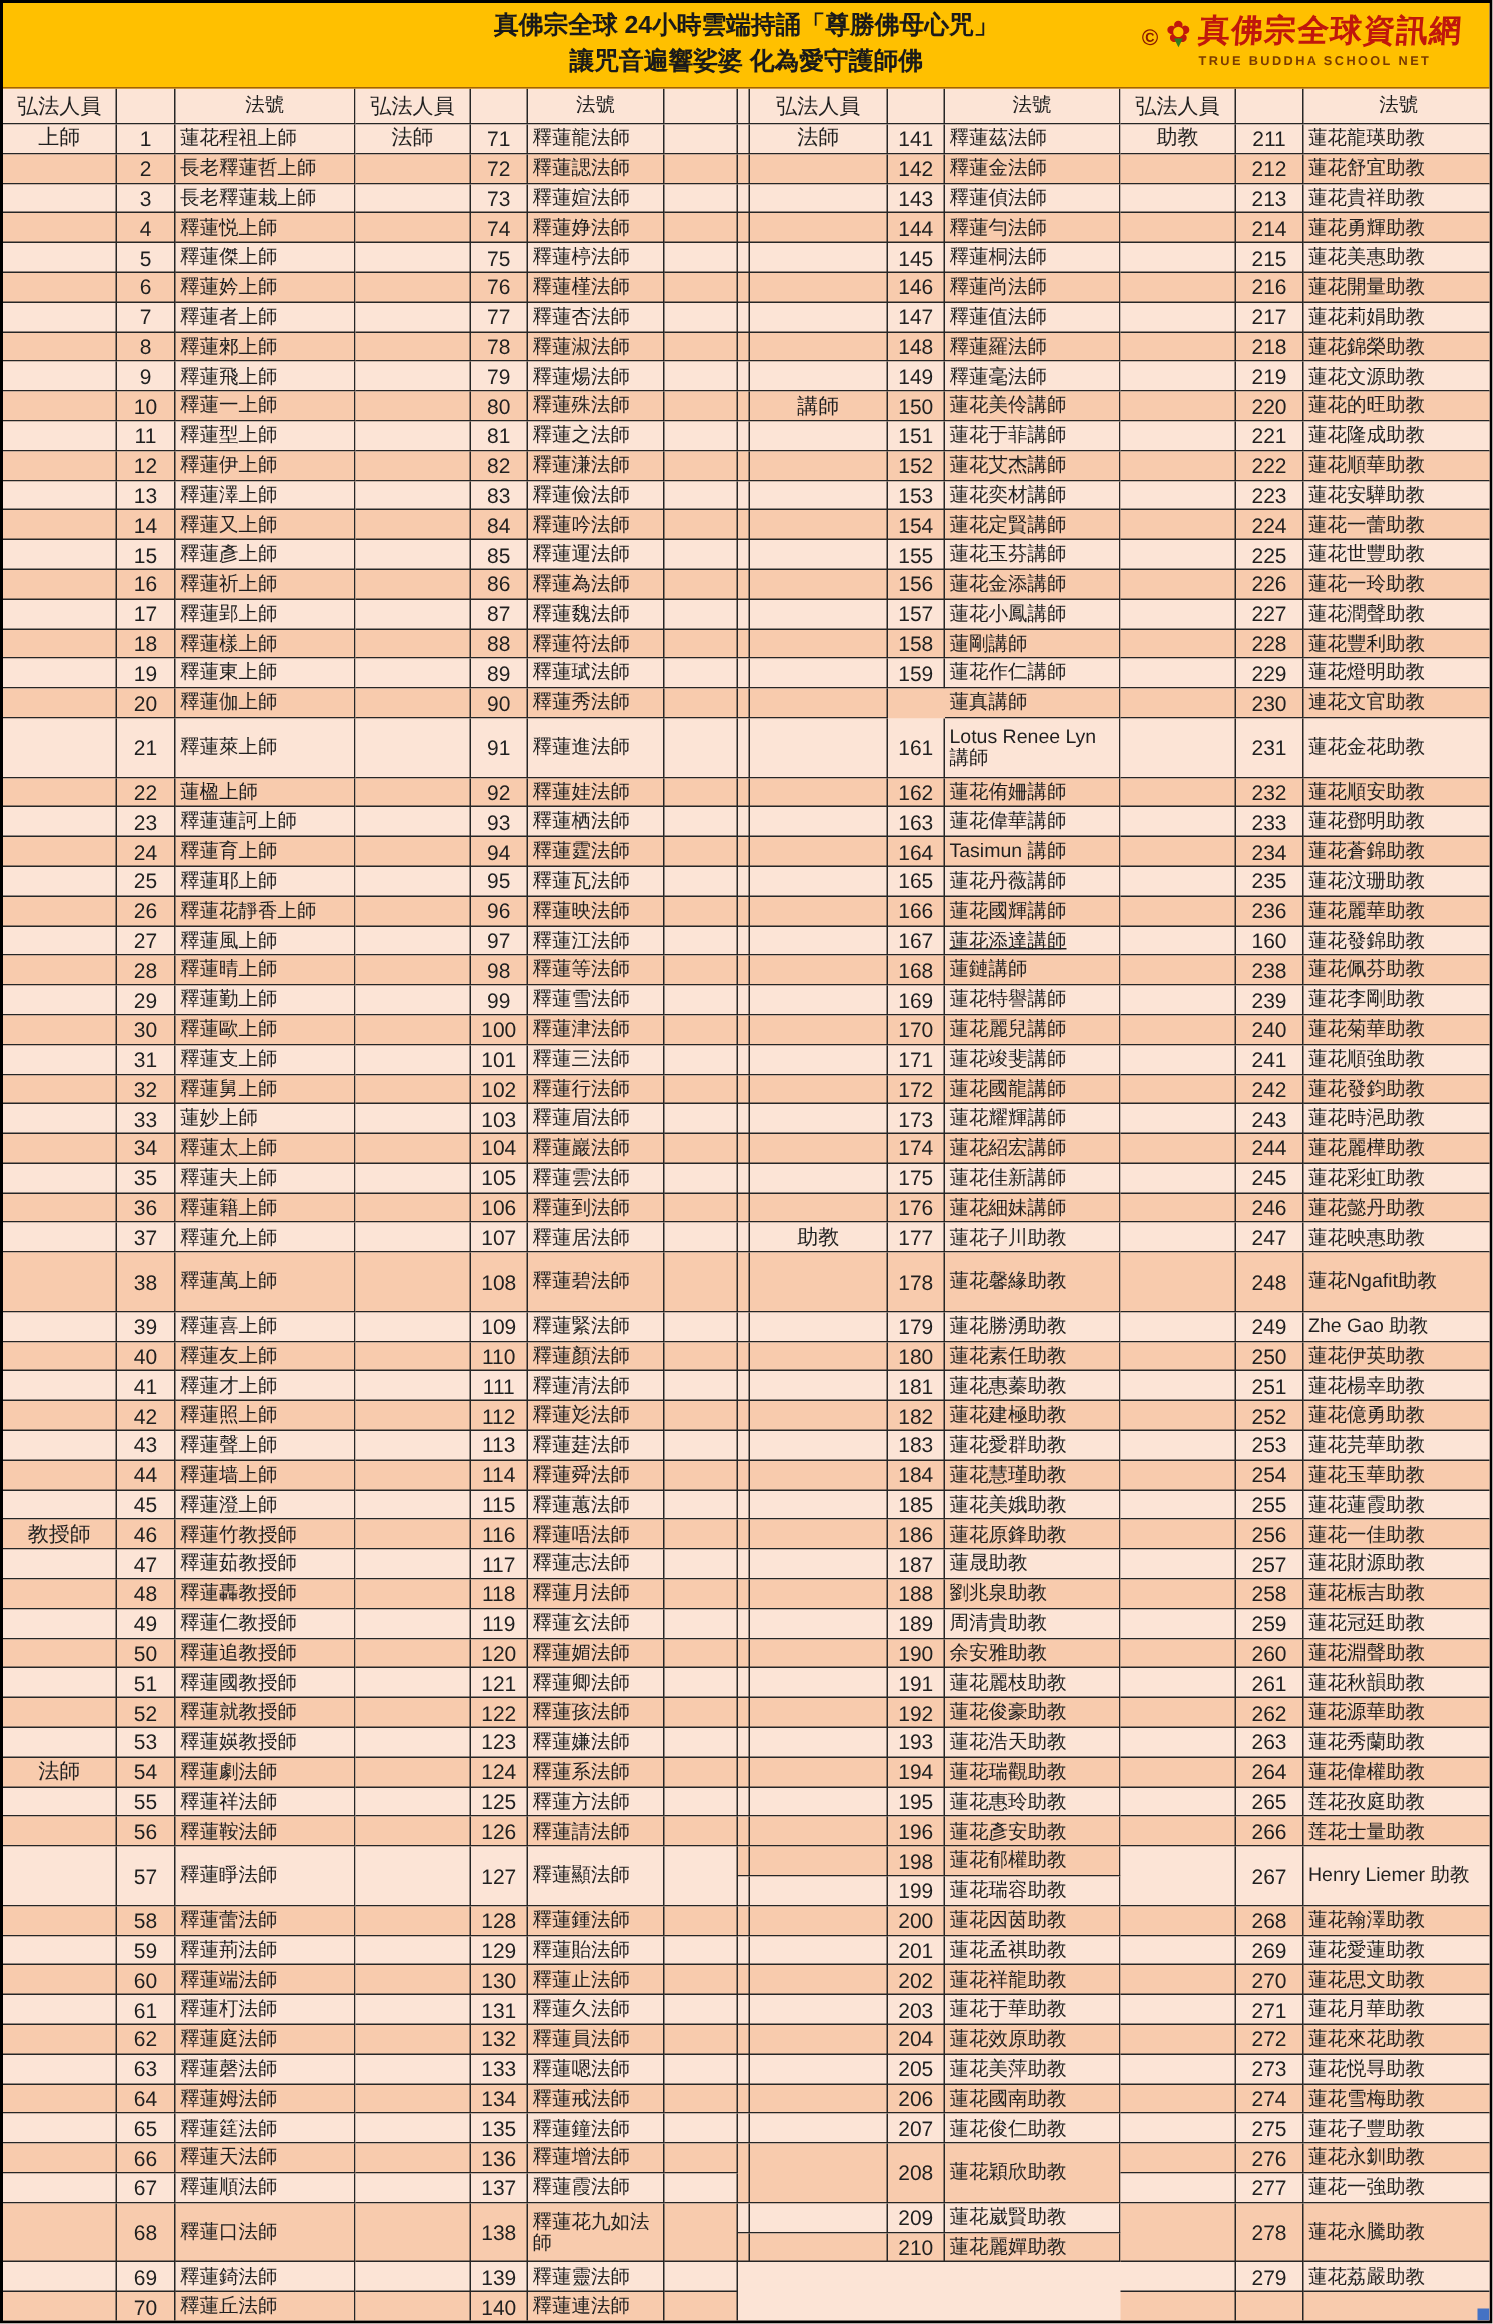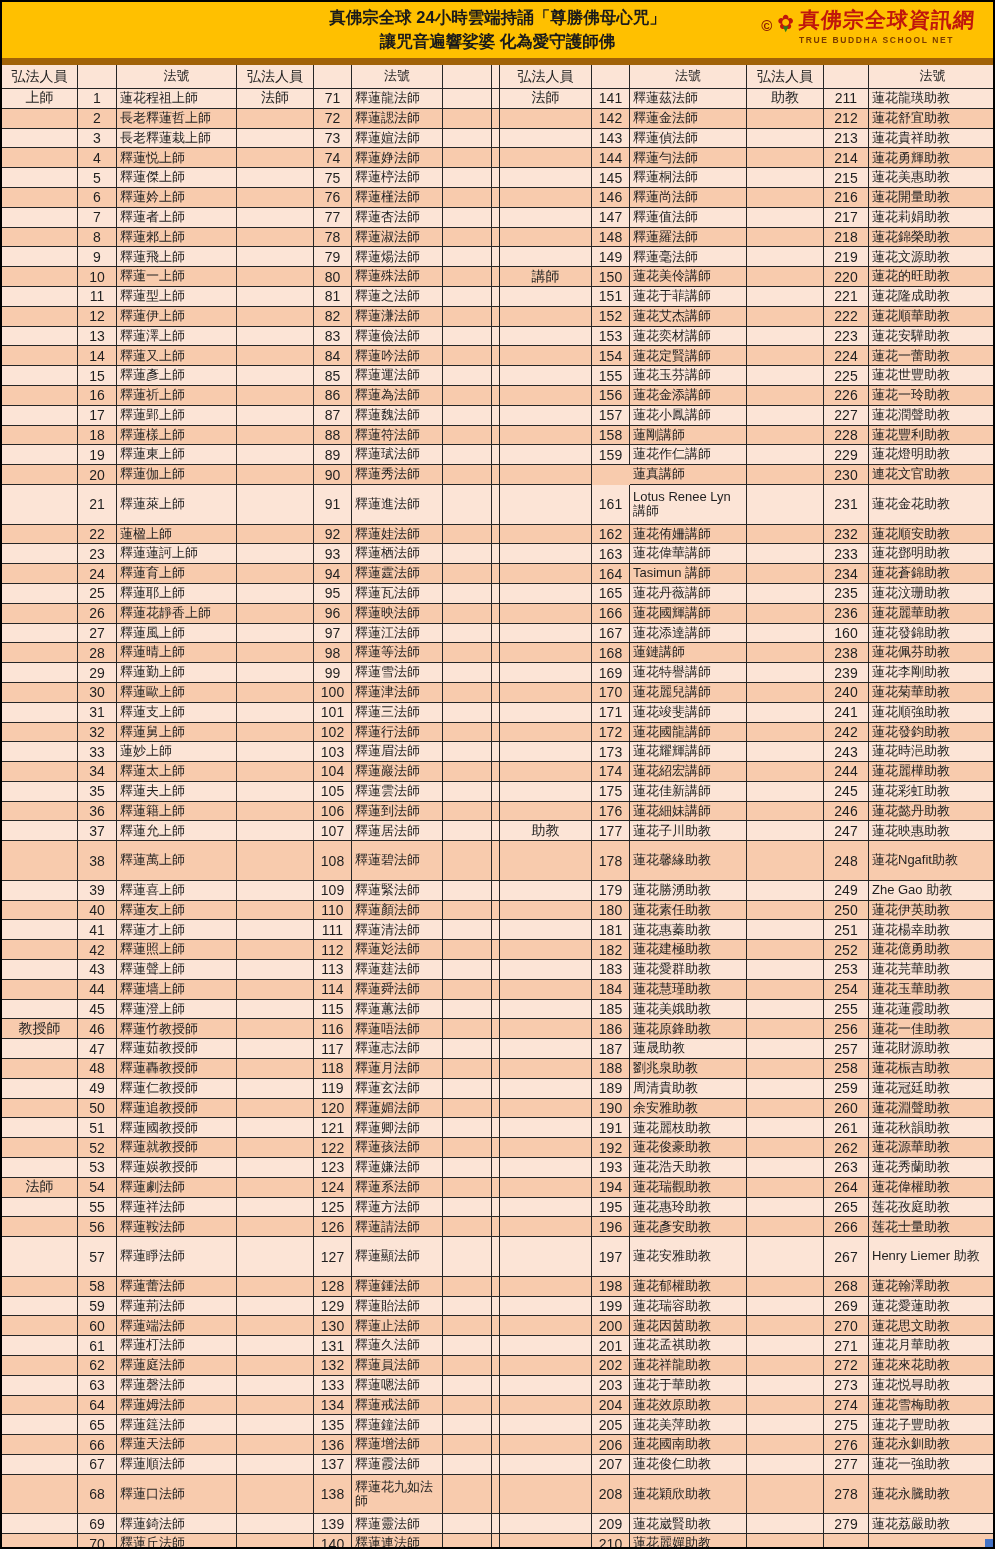--- a/index.html
+++ b/index.html
@@ -12,21 +12,21 @@
     font-family:"Liberation Sans","DejaVu Sans",sans-serif;
     color:#1f1f1f;
     overflow:hidden;
   }
   
   .titlebar{
     position:relative;
     height:56px;
     background:var(--banner,#FFC000);
     display:flex;align-items:center;justify-content:center;
-    border-bottom:7px solid #a16207;
+    border-bottom:1px solid #a16207;
   }
   .titles{text-align:center;line-height:1.45;font-size:16.5px;font-weight:600;color:#1a1a1a;}
   .logo{
     position:absolute;right:18px;top:4px;
     display:flex;align-items:center;gap:5px;
   }
   .copy{font-size:15px;font-weight:bold;color:#8a1a00;}
   .flower{
     display:inline-flex;flex-direction:column;align-items:center;line-height:9px;
   }
@@ -1040,21 +1040,21 @@
         <div class="row dark">
           <div class="cell spacer" style="width: 8px;"></div>
           <div class="cell role" style="width: 92px;"></div>
           <div class="cell num" style="width: 38px;">166</div>
           <div class="cell name" style="width: 117px;">蓮花國輝講師</div>
         </div>
         <div class="row light">
           <div class="cell spacer" style="width: 8px;"></div>
           <div class="cell role" style="width: 92px;"></div>
           <div class="cell num" style="width: 38px;">167</div>
-          <div class="cell name" style="width: 117px;">蓮花添達講師</div>
+          <div class="cell name" style="width: 117px; text-decoration: underline;">蓮花添達講師</div>
         </div>
         <div class="row dark">
           <div class="cell spacer" style="width: 8px;"></div>
           <div class="cell role" style="width: 92px;"></div>
           <div class="cell num" style="width: 38px;">168</div>
           <div class="cell name" style="width: 117px;">蓮鏈講師</div>
         </div>
         <div class="row light">
           <div class="cell spacer" style="width: 8px;"></div>
           <div class="cell role" style="width: 92px;"></div>
@@ -1215,26 +1215,20 @@
           <div class="cell spacer" style="width: 8px;"></div>
           <div class="cell role" style="width: 92px;"></div>
           <div class="cell num" style="width: 38px;">195</div>
           <div class="cell name" style="width: 117px;">蓮花惠玲助教</div>
         </div>
         <div class="row dark">
           <div class="cell spacer" style="width: 8px;"></div>
           <div class="cell role" style="width: 92px;"></div>
           <div class="cell num" style="width: 38px;">196</div>
           <div class="cell name" style="width: 117px;">蓮花彥安助教</div>
-        </div>
-        <div class="row light tall">
-          <div class="cell spacer" style="width: 8px;"></div>
-          <div class="cell role" style="width: 92px;"></div>
-          <div class="cell num" style="width: 38px;">197</div>
-          <div class="cell name" style="width: 117px;">蓮花安雅助教</div>
         </div>
         <div class="row dark">
           <div class="cell spacer" style="width: 8px;"></div>
           <div class="cell role" style="width: 92px;"></div>
           <div class="cell num" style="width: 38px;">198</div>
           <div class="cell name" style="width: 117px;">蓮花郁權助教</div>
         </div>
         <div class="row light">
           <div class="cell spacer" style="width: 8px;"></div>
           <div class="cell role" style="width: 92px;"></div>

